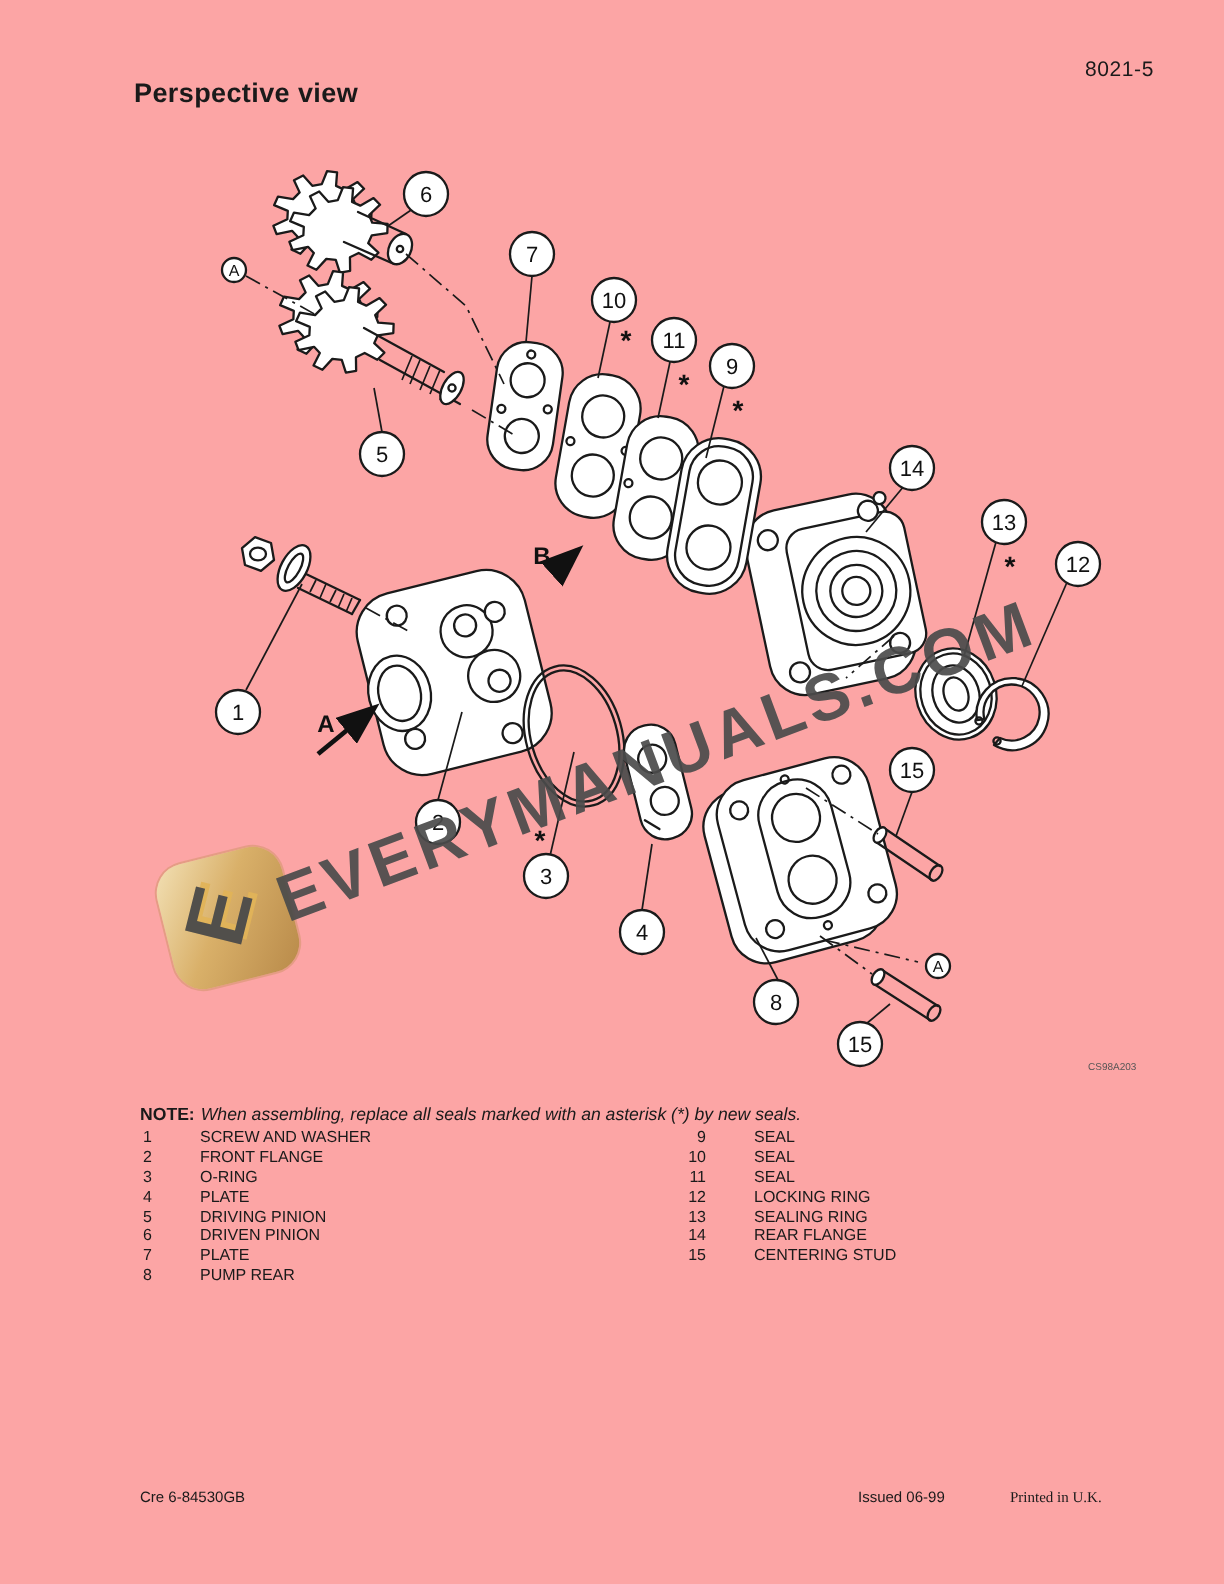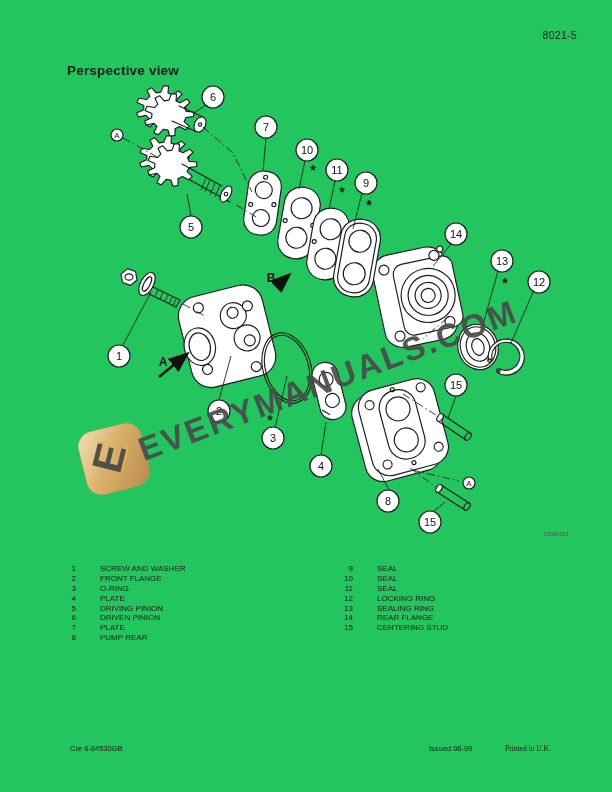--- a/index.html
+++ b/index.html
@@ -1,19 +1,19 @@
 <!DOCTYPE html>
 <html><head>
 <meta charset="utf-8">
 <style>
   html,body{margin:0;padding:0;background:#ffffff;}
-  #page{position:relative;width:612px;height:792px;background:#22c55e;overflow:hidden;
+  #page{position:relative;width:612px;height:792px;background:#fca5a5;overflow:hidden;
         font-family:"Liberation Sans", sans-serif;color:#1a1a1a;}
   .page-code{position:absolute;top:29px;right:35px;font-size:10.5px;letter-spacing:.3px;}
-  .title{position:absolute;left:67px;top:63px;font-size:13.5px;font-weight:bold;letter-spacing:.2px;}
+  .title{position:absolute;left:67px;top:39px;font-size:13.5px;font-weight:bold;letter-spacing:.2px;}
   #diagram{position:absolute;left:0;top:70px;z-index:2;}
   .figure-code{position:absolute;left:544px;top:531px;font-size:5px;color:#555;z-index:3;}
   .note{position:absolute;left:70px;top:543px;font-size:8.8px;z-index:3;white-space:nowrap;}
   .note b{font-style:normal;font-weight:bold;margin-right:3px;}
   .note i{font-style:italic;}
   .parts-col{position:absolute;top:564px;z-index:3;}
   #parts-left{left:62px;}
   #parts-right{left:339px;}
   .part-row{display:flex;height:9.9px;font-size:8px;line-height:9.9px;}
   .pnum{width:14px;text-align:right;flex:0 0 14px;}
@@ -317,20 +317,21 @@
       </g>
   </svg>
 
   <div class="wm-logo">
     <span>E</span>
   </div>
   <div class="wm-text">EVERYMANUALS.COM</div>
 
   <div class="figure-code">CS98A203</div>
 
+  <p class="note"><b>NOTE:</b><i>When assembling, replace all seals marked with an asterisk (*) by new seals.</i></p>
 
   <div id="parts-left" class="parts-col">
       <div class="part-row">
         <span class="pnum">1</span>
         <span class="plabel">SCREW AND WASHER</span>
       </div>
       <div class="part-row">
         <span class="pnum">2</span>
         <span class="plabel">FRONT FLANGE</span>
       </div>

